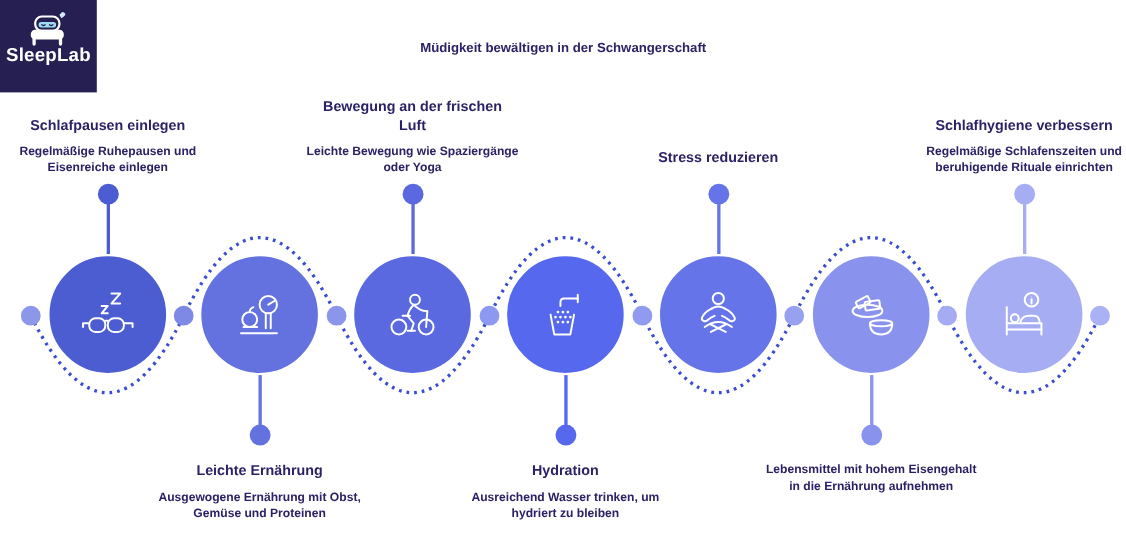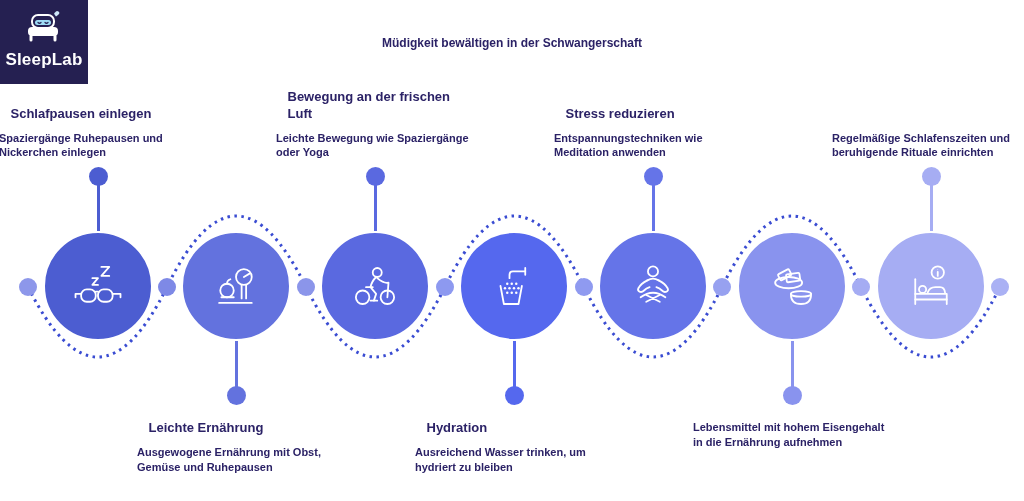--- a/index.html
+++ b/index.html
@@ -6,21 +6,21 @@
   .canvas{
     position:relative;width:1024px;height:501px;overflow:hidden;
     background:var(--bg,#ffffff);
     font-family:"Liberation Sans", sans-serif;
   }
   
   .logo{
     position:absolute;left:0;top:0;width:88px;height:84px;
     background:var(--logo-bg,#252051);
     display:flex;flex-direction:column;align-items:center;justify-content:flex-end;
-    padding-bottom:14px;box-sizing:border-box;
+    padding-bottom:24px;box-sizing:border-box;
   }
   .logo-icon{position:absolute;top:9px;left:50%;transform:translateX(-50%);}
   .logo-text{color:#ffffff;font-size:17px;font-weight:bold;letter-spacing:.2px;}
   
   .title{
     position:absolute;top:36px;left:0;width:100%;text-align:center;
     font-size:12px;font-weight:bold;color:var(--ink,#2b2266);
   }
   
   .timeline-svg{position:absolute;left:0;top:0;}
@@ -38,21 +38,21 @@
   .item.pos-top .stem{top:185px;height:46px;}
   .item.pos-bottom .stem{top:341px;height:46px;}
   .item .dot{
     position:absolute;width:19px;height:19px;border-radius:50%;
     left:calc(var(--x) - 9.5px);background:var(--cc,#5566dd);
   }
   .item.pos-top .dot{top:167px;}
   .item.pos-bottom .dot{top:386px;}
   .textblock{
     position:absolute;width:230px;left:calc(var(--x) - 115px);
-    color:var(--ink,#2b2266);
+    text-align:center;color:var(--ink,#2b2266);
   }
   .item.pos-top .textblock{bottom:341px;}
   .item.pos-bottom .textblock{top:420px;}
   .heading{font-size:13px;font-weight:bold;line-height:1.25;max-width:175px;margin:0 auto 9px auto;}
   .desc{font-size:11px;font-weight:bold;line-height:1.32;max-width:198px;margin:0 auto;}
   .icon svg{display:block;}
 </style>
 </head>
 <body>
 
@@ -82,42 +82,42 @@
     <circle cx="445" cy="287" r="9" fill="#8d99f0"></circle>
     <circle cx="584" cy="287" r="9" fill="#8f9af0"></circle>
     <circle cx="722" cy="287" r="9" fill="#97a1f0"></circle>
     <circle cx="861" cy="287" r="9" fill="#a5acf3"></circle>
     <circle cx="1000" cy="287" r="9" fill="#aab1f4"></circle>
   </svg>
 
   <div class="item item-1 pos-top" style="--x: 98px; --cc: #4c5dd1;">
     <div class="textblock">
       <div class="heading">Schlafpausen einlegen</div>
-      <div class="desc">Spaziergänge Ruhepausen und Nickerchen einlegen</div>
+      <div class="desc">Regelmäßige Ruhepausen und Eisenreiche einlegen</div>
     </div>
     <div class="dot"></div>
     <div class="stem"></div>
     <div class="circle">
       <span class="icon">
         <svg width="54" height="54" viewBox="0 0 48 48" fill="none" stroke="#ffffff" stroke-width="1.6" stroke-linecap="round" stroke-linejoin="round">
           <polyline points="27,7 34,7 27,15 34,15"></polyline>
           <polyline points="19,17 24,17 19,23 24,23"></polyline>
           <rect x="9" y="27" width="13" height="11" rx="5"></rect>
           <rect x="24" y="27" width="13" height="11" rx="5"></rect>
           <path d="M22 29 h2"></path>
           <path d="M9 31 H4 M4 31 v3 M37 31 h7 M44 31 v3"></path>
         </svg>
       </span>
     </div>
   </div>
 
   <div class="item item-2 pos-bottom" style="--x: 236px; --cc: #6372de;">
     <div class="textblock">
       <div class="heading">Leichte Ernährung</div>
-      <div class="desc">Ausgewogene Ernährung mit Obst, Gemüse und Ruhepausen</div>
+      <div class="desc">Ausgewogene Ernährung mit Obst, Gemüse und Proteinen</div>
     </div>
     <div class="dot"></div>
     <div class="stem"></div>
     <div class="circle">
       <span class="icon">
         <svg width="54" height="54" viewBox="0 0 48 48" fill="none" stroke="#ffffff" stroke-width="1.6" stroke-linecap="round" stroke-linejoin="round">
           <circle cx="31" cy="16" r="7"></circle>
           <path d="M31 16 l5 -3"></path>
           <path d="M29 23 v12 M33 23 v12"></path>
           <circle cx="16" cy="28" r="6"></circle>
@@ -177,21 +177,20 @@
           </g>
           <path d="M12 24 l3 16 h13 l3 -16"></path>
         </svg>
       </span>
     </div>
   </div>
 
   <div class="item item-5 pos-top" style="--x: 653px; --cc: #6574e8;">
     <div class="textblock">
       <div class="heading">Stress reduzieren</div>
-      <div class="desc">Entspannungstechniken wie Meditation anwenden</div>
     </div>
     <div class="dot"></div>
     <div class="stem"></div>
     <div class="circle">
       <span class="icon">
         <svg width="54" height="54" viewBox="0 0 48 48" fill="none" stroke="#ffffff" stroke-width="1.6" stroke-linecap="round" stroke-linejoin="round">
           <circle cx="24" cy="11" r="4.5"></circle>
           <path d="M19 19 q5 -3 10 0"></path>
           <path d="M19 19 q-6 3 -8 7 q-1 2 1 3 q2 1 4 -1 q2 -2 5 -3"></path>
           <path d="M29 19 q6 3 8 7 q1 2 -1 3 q-2 1 -4 -1 q-2 -2 -5 -3"></path>
@@ -216,20 +215,21 @@
           <rect x="19" y="13" width="12" height="7" rx="1" transform="rotate(-8 25 16.5)"></rect>
           <ellipse cx="32" cy="31" rx="9" ry="2.5"></ellipse>
           <path d="M23 31 q0 9 9 9 q9 0 9 -9"></path>
         </svg>
       </span>
     </div>
   </div>
 
   <div class="item item-7 pos-top" style="--x: 931px; --cc: #a6adf3;">
     <div class="textblock">
+      <div class="heading">Schlafhygiene verbessern</div>
       <div class="desc">Regelmäßige Schlafenszeiten und beruhigende Rituale einrichten</div>
     </div>
     <div class="dot"></div>
     <div class="stem"></div>
     <div class="circle">
       <span class="icon">
         <svg width="54" height="54" viewBox="0 0 48 48" fill="none" stroke="#ffffff" stroke-width="1.6" stroke-linecap="round" stroke-linejoin="round">
           <circle cx="30" cy="12" r="5.5"></circle>
           <path d="M30 15 v-3.5"></path>
           <circle cx="30" cy="9.5" r="0.4" fill="#ffffff" stroke="none"></circle>

